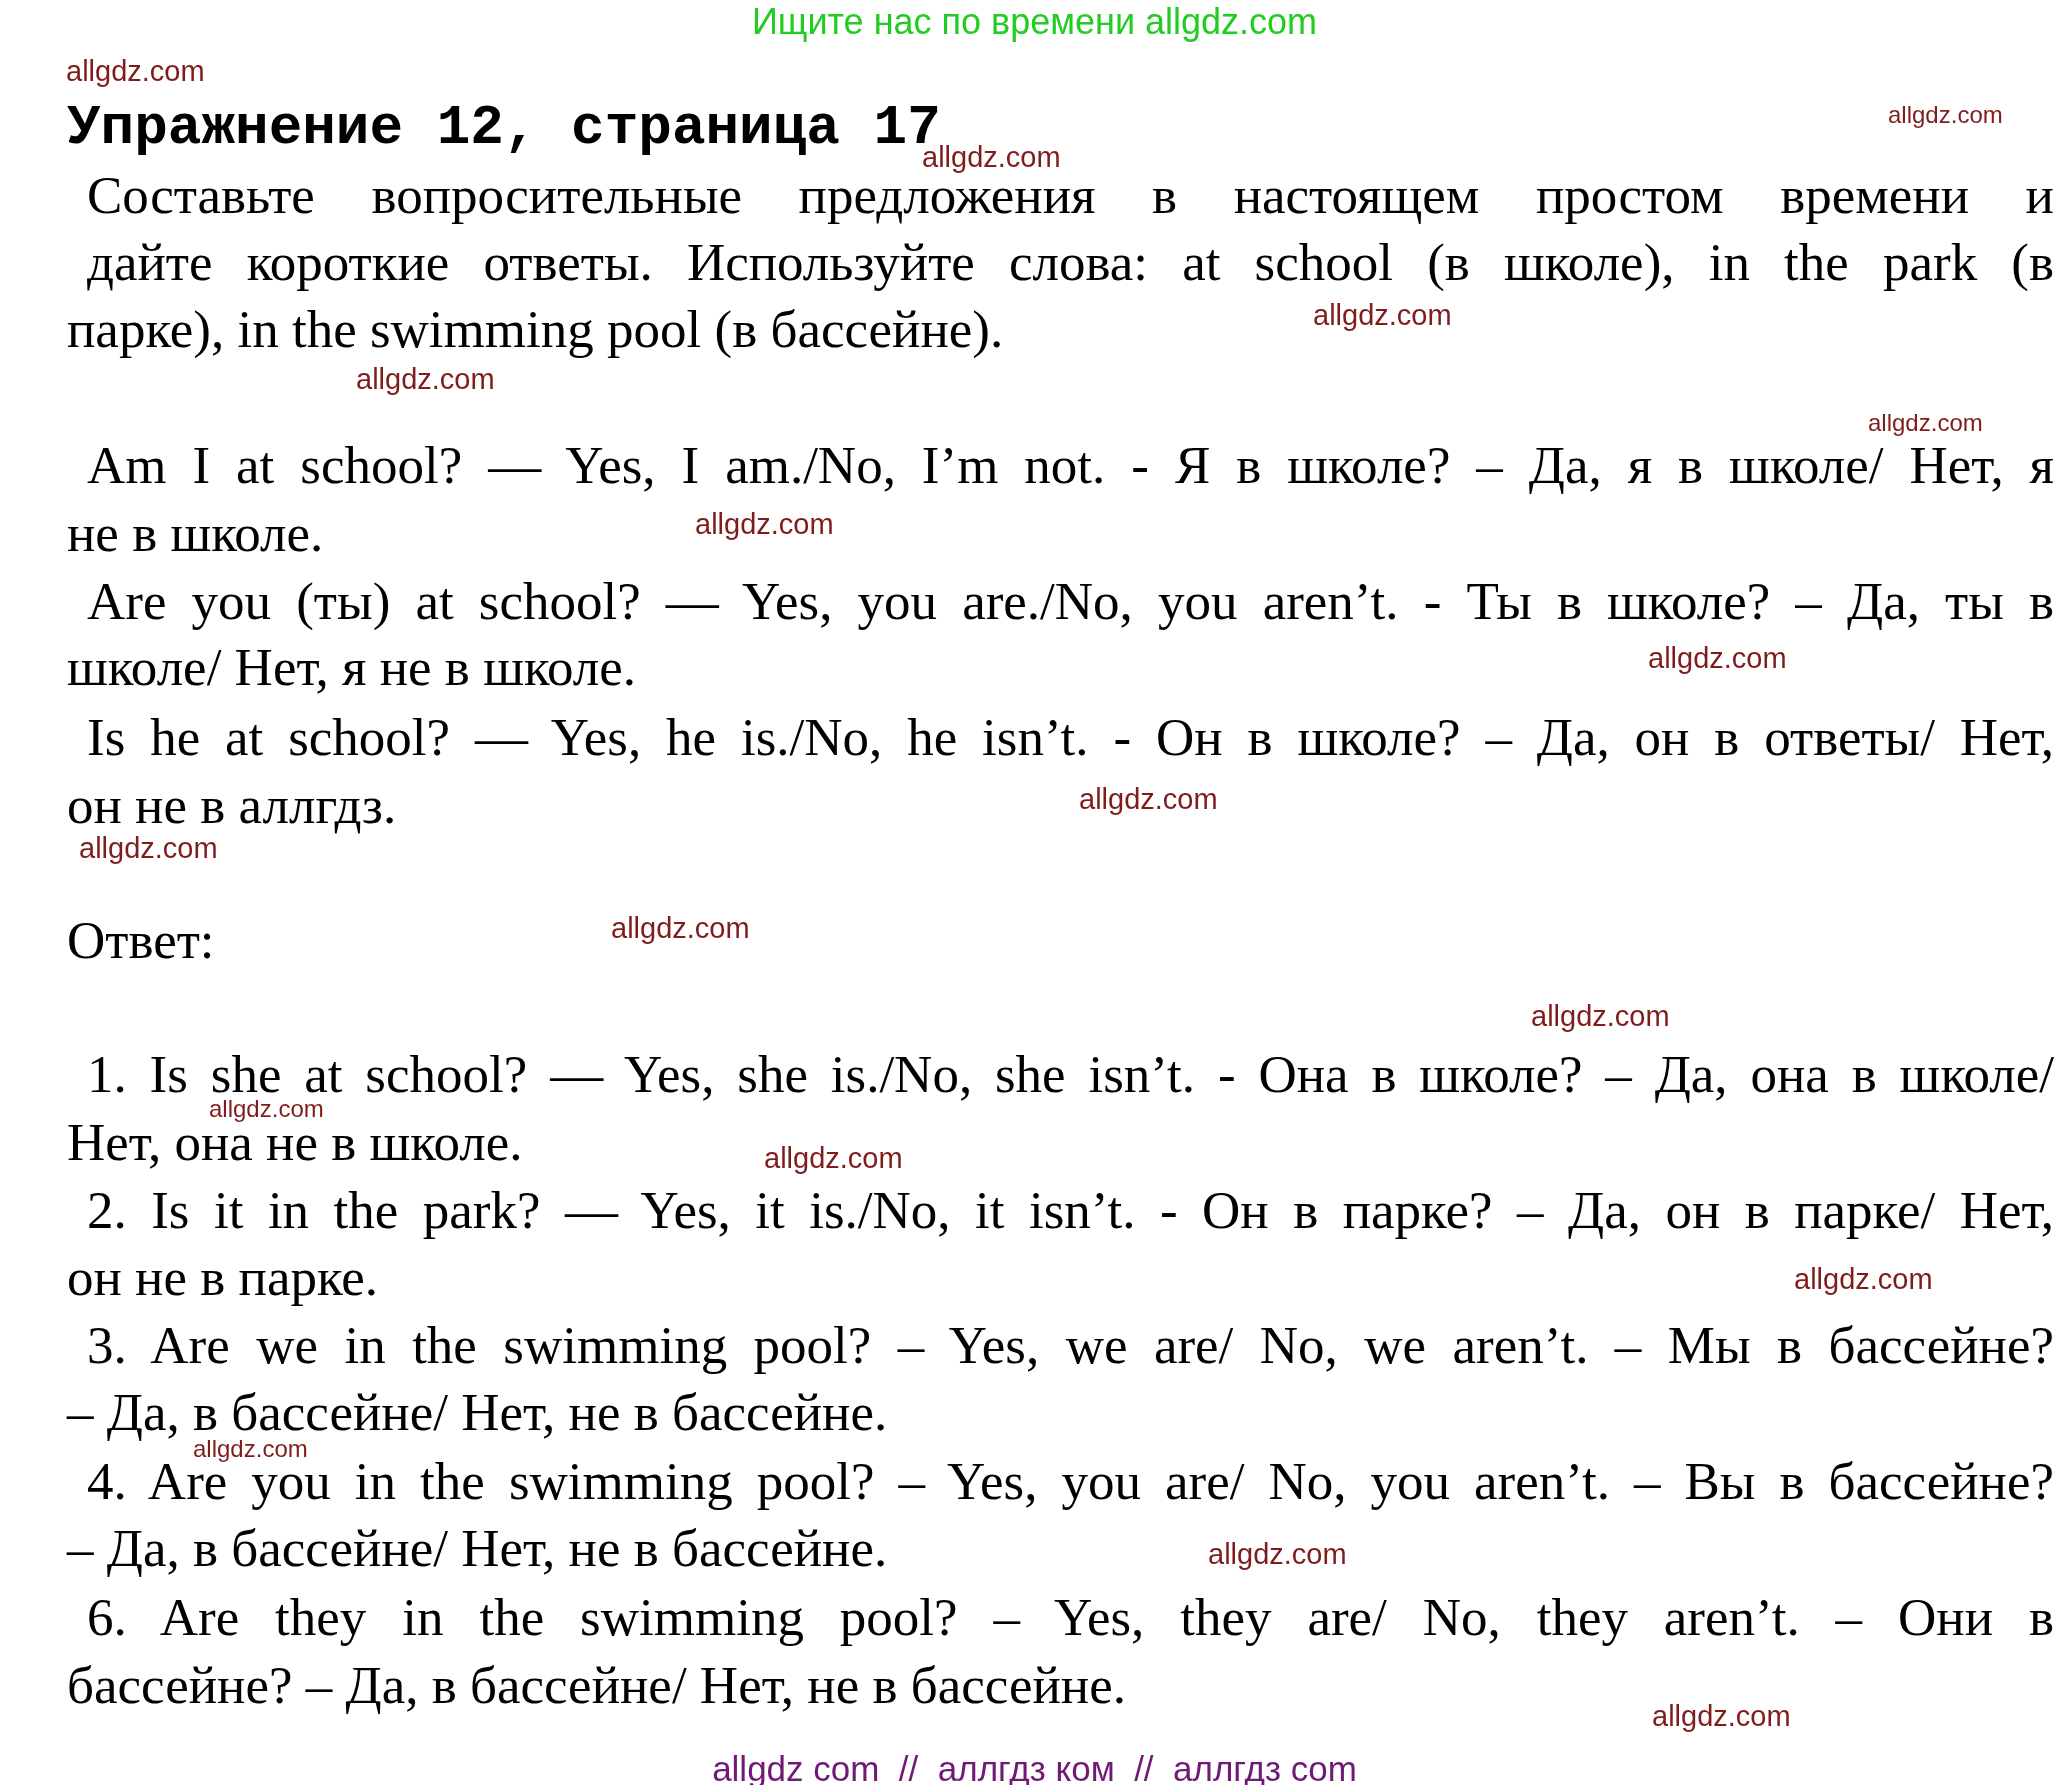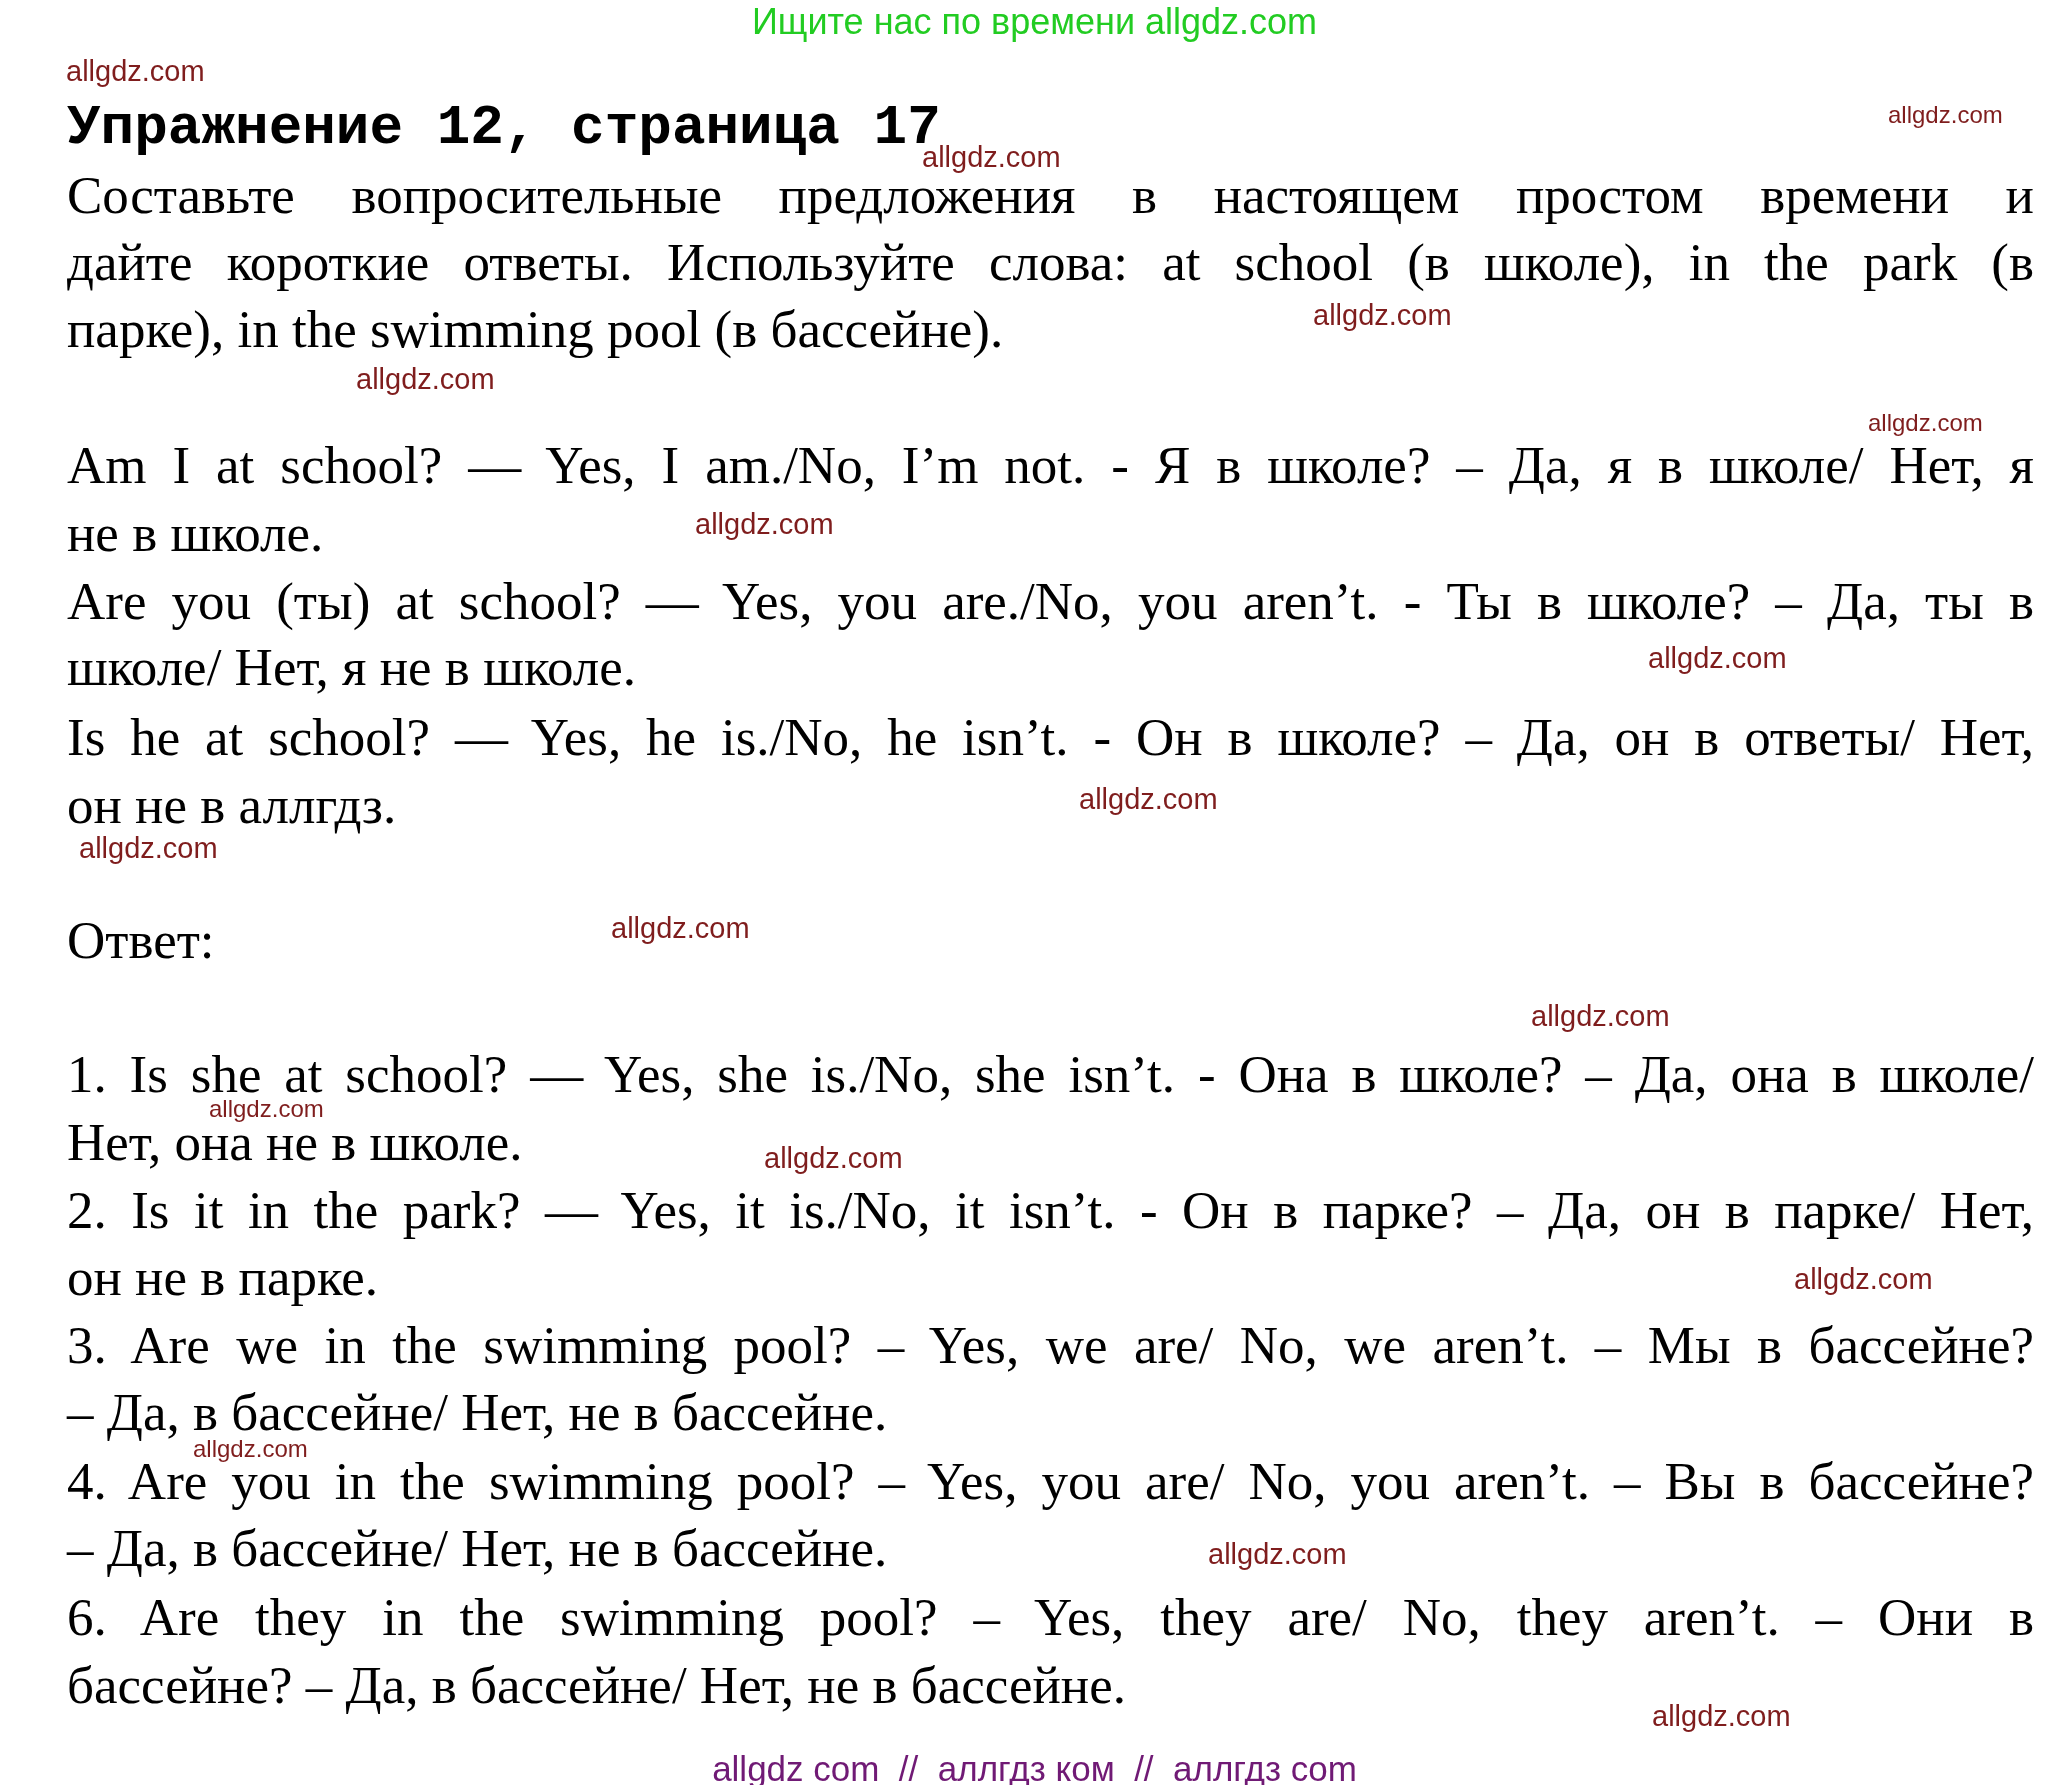--- a/index.html
+++ b/index.html
@@ -15,21 +15,21 @@
   .title {
     position: absolute; left: 67px; top: 96px;
     font-family: Liberation Mono, monospace; font-weight: bold; font-size: 56px;
     line-height: 64px; white-space: nowrap;
   }
   .line {
     position: absolute; left: 67px; width: 1967px;
     font-family: "Liberation Serif", serif; font-size: 53px; line-height: 64px;
     white-space: nowrap;
   }
-  .line.justify { text-align: justify; text-align-last: justify; white-space: normal; }
+  .line.justify { text-align: justify; text-align-last: justify; white-space: normal; margin-left: 20px; }
   .wm {
     position: absolute; font-family: Liberation Sans, sans-serif;
     font-size: 29px; line-height: 32px; color: #7f1d1d; white-space: nowrap;
   }
   .wm.small { font-size: 24px; line-height: 26px; }
   .footer {
     position: absolute; left: 0; width: 2069px; top: 1752px; text-align: center;
     font-family: "Liberation Sans", sans-serif; font-size: 35px; line-height: 34px;
     color: #701a75; white-space: pre;
   }

